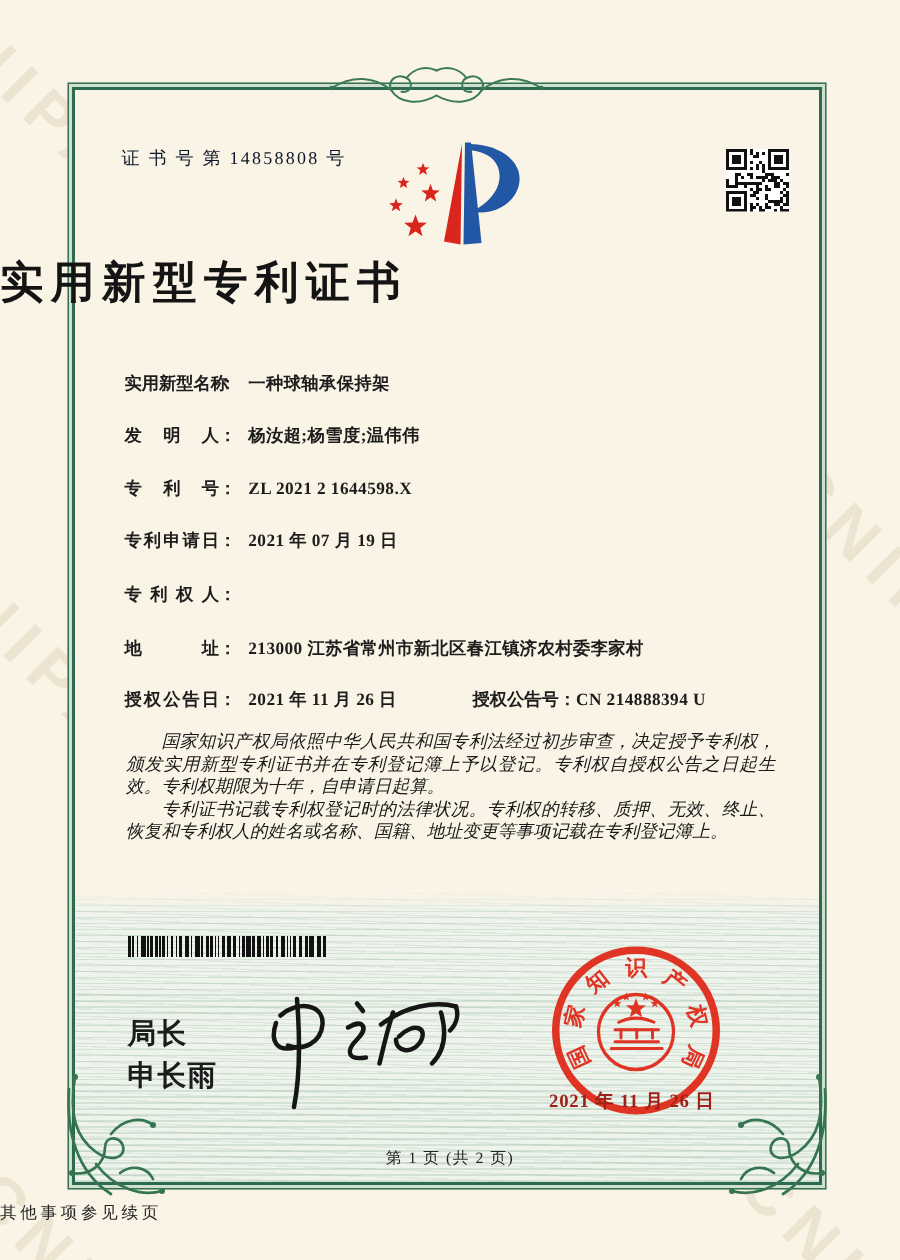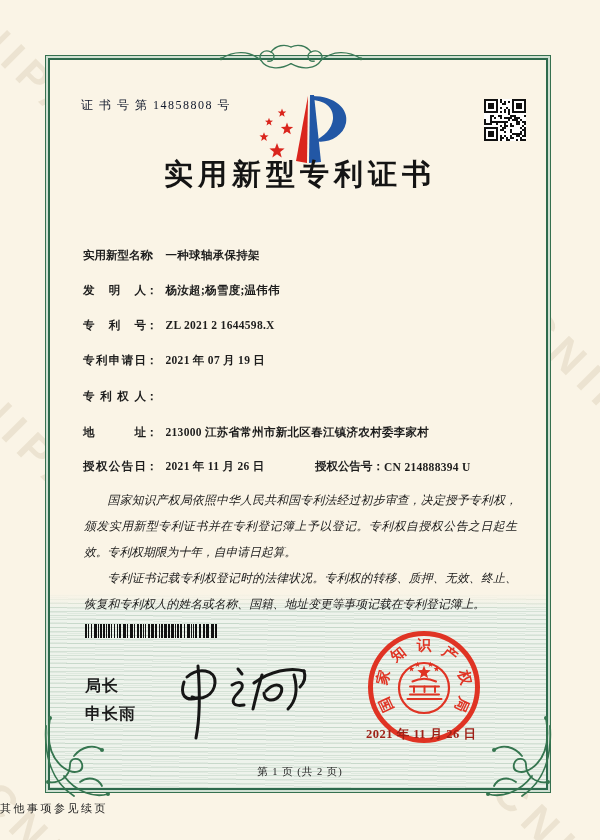--- a/index.html
+++ b/index.html
@@ -21,36 +21,36 @@
           repeating-linear-gradient(2deg, rgba(74,130,95,.09) 0 1px, rgba(0,0,0,0) 1px 5px),
           #eef3ec}
   .flourish{position:absolute;z-index:4}
   .flourish path{stroke:#35754f;stroke-width:1.8;fill:none;stroke-linecap:round}
   .flourish circle{fill:#35754f}
   .ornament path{stroke:#3a7a57;stroke-width:1.6;fill:none;stroke-linecap:round}
   
   .certno{position:absolute;left:81px;top:97px;z-index:5;font-size:12px;letter-spacing:1.5px;color:#0f172a}
   .logo{position:absolute;left:252px;top:91px;z-index:5}
   .qr{position:absolute;left:484px;top:99px;z-index:5}
-  .title{position:absolute;left:0;width:100%;top:155px;z-index:5;text-align:center;
+  .title{position:absolute;left:0;width:100%;top:169px;z-index:5;
          font-size:29px;font-weight:bold;letter-spacing:5px;color:#141414}
   .fields{position:absolute;left:83px;top:248px;width:445px;z-index:5}
   .frow{position:absolute;left:0;display:flex;align-items:baseline;white-space:nowrap;
         font-size:11.5px;font-weight:600;color:#1d1d1d}
   .flabel{display:inline-block;width:63px;text-align:justify;text-align-last:justify}
   .fval{margin-left:8px;letter-spacing:.3px}
   .g2{position:absolute;left:232px;display:flex;align-items:center}
   .g2 .fval{margin-left:0}
   .para{position:absolute;left:84px;top:487px;width:433px;z-index:5;
-        font-size:11.8px;line-height:26px;text-align:justify;font-style:italic;
+        font-size:11.8px;line-height:15px;text-align:justify;font-style:italic;
         font-weight:500;color:#191919}
   .para p{margin:0;text-indent:2em}
   .barcode{position:absolute;left:85px;top:624px;z-index:5}
   .officer{position:absolute;left:85px;z-index:5;font-family:"Liberation Sans","DejaVu Sans",sans-serif;
-           font-size:16px;font-weight:700;letter-spacing:1px;color:#1c1c1c}
+           font-size:19px;font-weight:700;letter-spacing:1px;color:#1c1c1c}
   .sig{position:absolute;left:160px;top:640px;z-index:6}
   .sig path{stroke:#161616;stroke-width:3;fill:none;stroke-linecap:round;stroke-linejoin:round}
   .seal{position:absolute;left:366px;top:629px;width:116px;height:116px;z-index:6;opacity:.95}
   .seal .ringline{fill:none;stroke:#e02a1a;stroke-width:5}
   .seal .emblemring{fill:none;stroke:#e02a1a;stroke-width:2.2}
   .seal polygon{fill:#e02a1a}
   .seal .sg{stroke:#e02a1a;stroke-width:2;fill:none;stroke-linecap:round}
   #seal-ring text{fill:#e02a1a;font-size:14.5px;font-weight:bold;
                   font-family:"Liberation Serif","DejaVu Serif",serif;
                   text-anchor:middle;dominant-baseline:middle}

